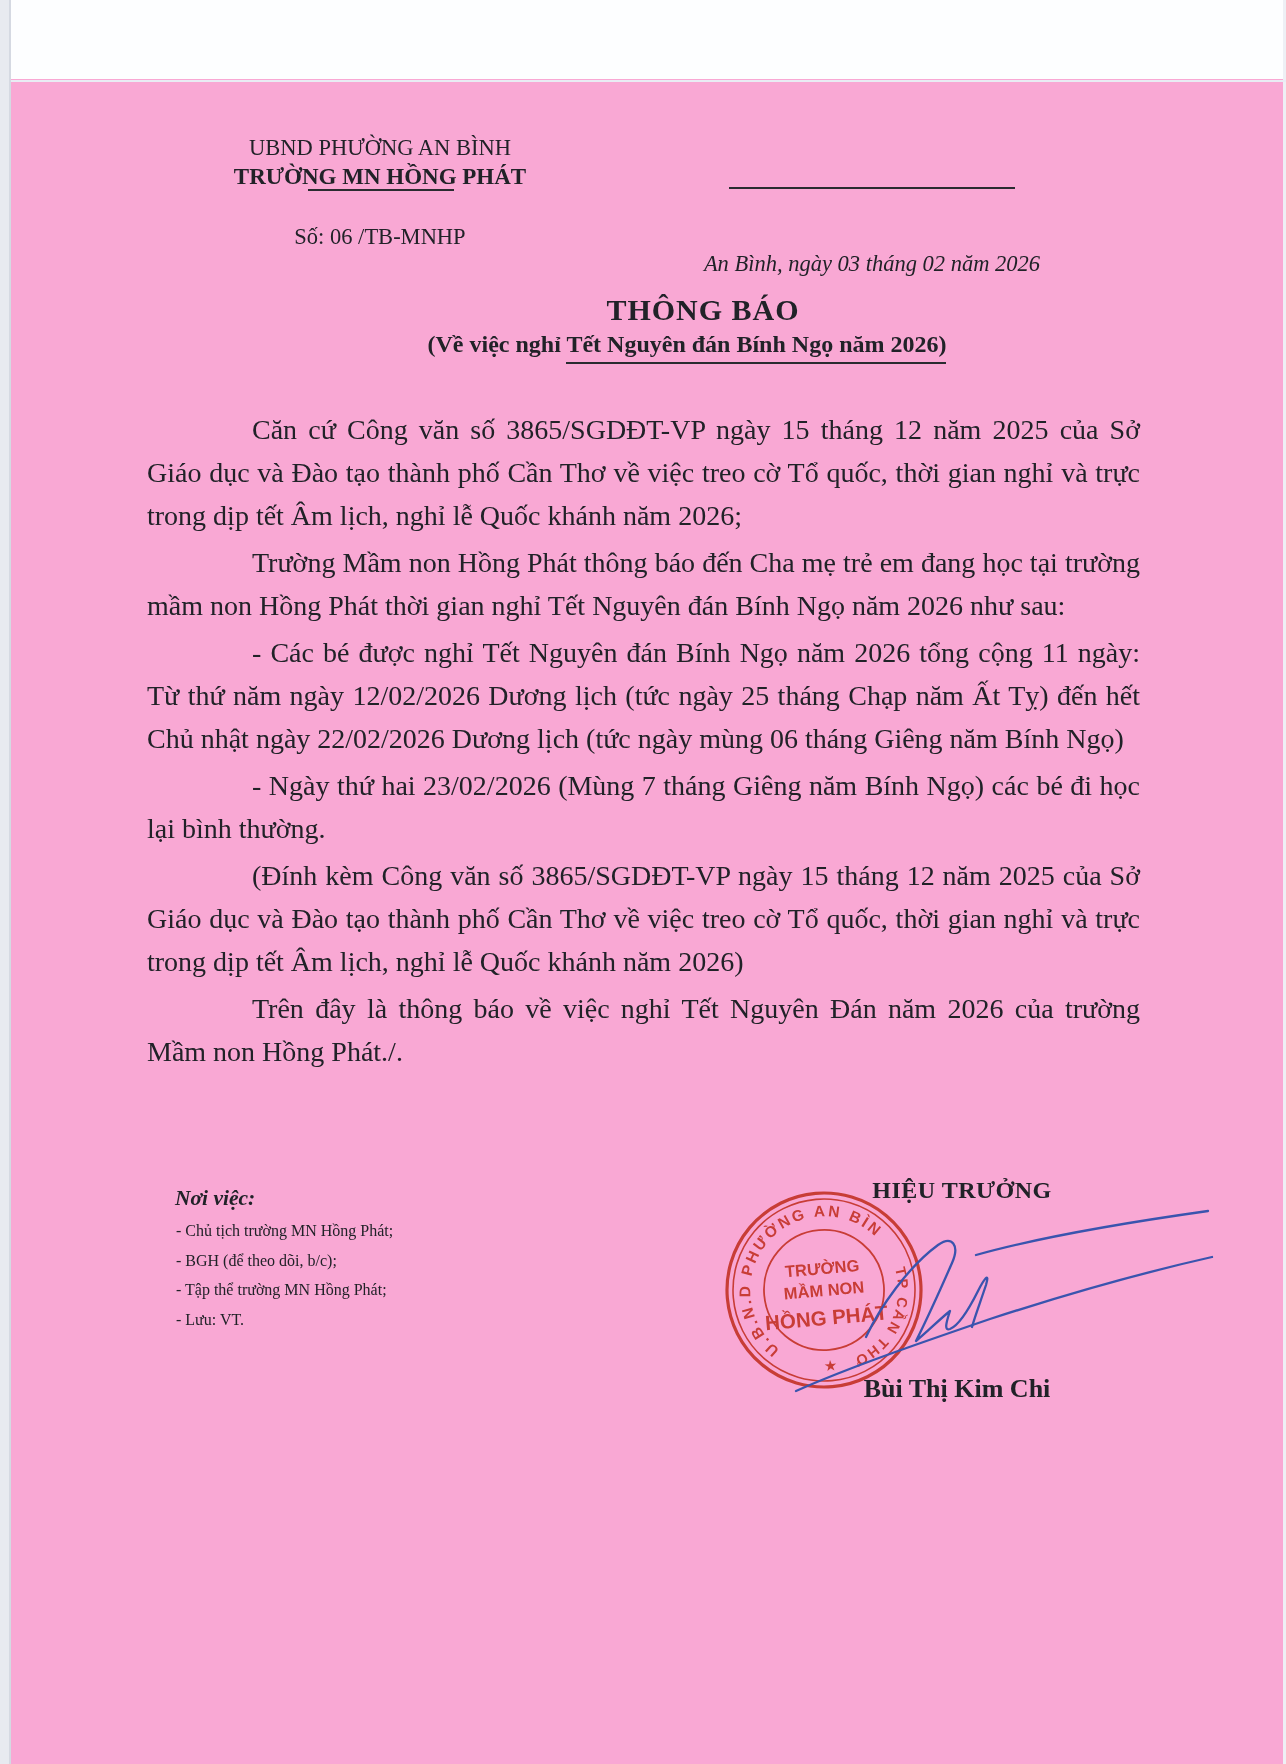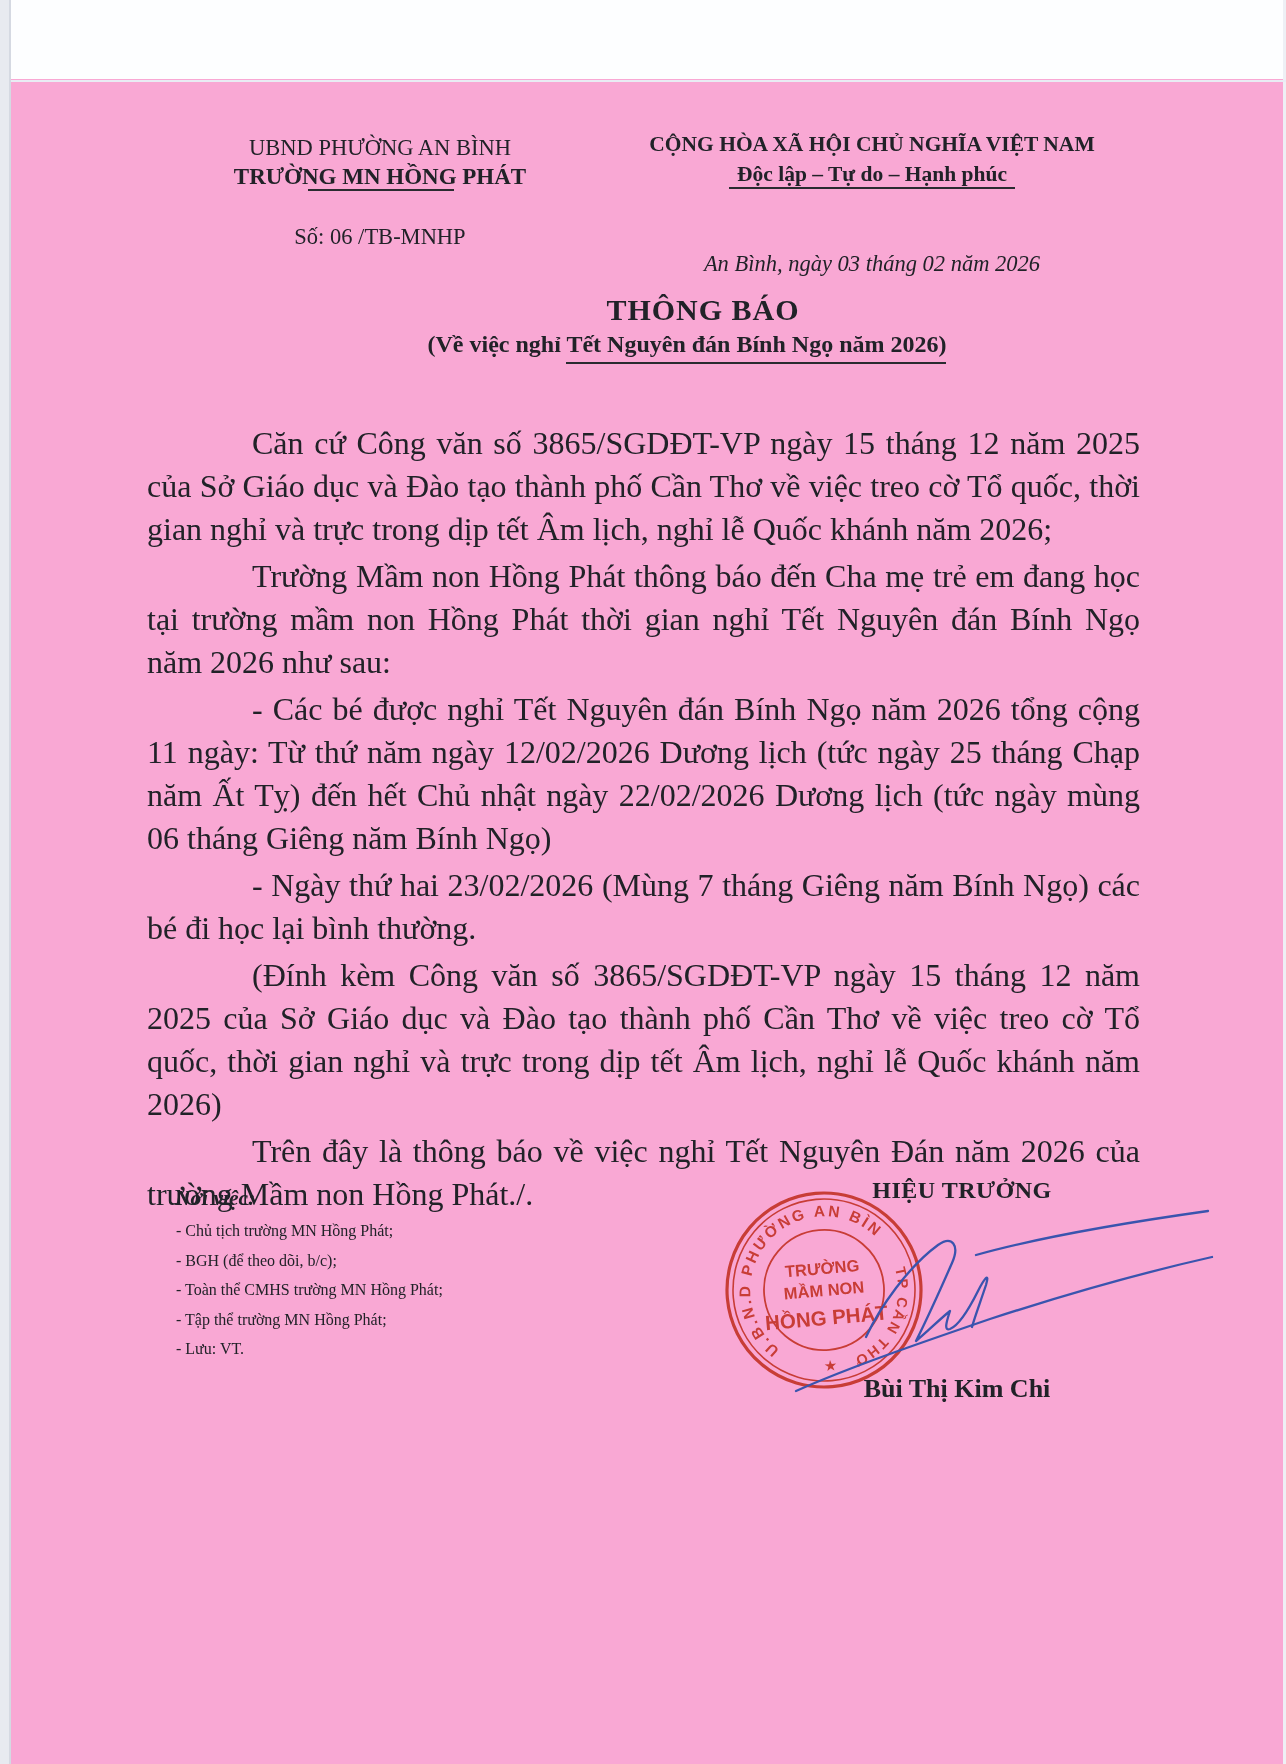--- a/index.html
+++ b/index.html
@@ -26,21 +26,21 @@
   .dateline{left:592px;top:221px;width:560px;text-align:center;font-size:22.5px;font-style:italic;margin-top:30px;}
 
   
   .doc-title{left:0;top:293px;width:1286px;text-align:center;font-size:30px;font-weight:bold;
              letter-spacing:1px;padding-left:120px;box-sizing:border-box;}
   .doc-subtitle{left:0;top:331px;width:1286px;text-align:center;font-size:24px;font-weight:bold;
                 padding-left:88px;box-sizing:border-box;}
   .u-part{border-bottom:2px solid #2a2b30;padding-bottom:5px;}
 
   
-  .body-text{left:147px;top:422px;width:993px;font-size:32px;line-height:43px;text-align:justify;}
+  .body-text{left:147px;top:408px;width:993px;font-size:28px;line-height:43px;text-align:justify;}
   .body-text p{margin:0 0 4px 0;text-indent:105px;}
   .body-text p.att{}
 
   
   .recipients-heading{left:175px;top:1186px;font-size:21.5px;font-weight:bold;font-style:italic;}
   .recipients{left:176px;top:1216px;width:460px;font-size:16px;line-height:29.5px;}
   .role-title{left:812px;top:1177px;width:300px;text-align:center;font-size:24px;font-weight:bold;letter-spacing:.5px;}
   .signer-name{left:807px;top:1374px;width:300px;text-align:center;font-size:26px;font-weight:bold;}
   .stamp-box{left:722px;top:1188px;width:204px;height:204px;transform:rotate(-5deg);opacity:.93;}
   .sig-box{left:780px;top:1195px;width:436px;height:212px;}
@@ -56,44 +56,39 @@
   <div class="edge-strip-right"></div>
   <div class="scan-hline"></div>
 
   <div class="abs col-left">
     <div>UBND PHƯỜNG AN BÌNH</div>
     <div class="hl2">TRƯỜNG MN HỒNG PHÁT</div>
   </div>
   <div class="abs rule rule-left"></div>
   <div class="abs doc-number">Số: 06 /TB-MNHP</div>
 
-  <div class="abs col-right">
-    <div>CỘNG HÒA XÃ HỘI CHỦ NGHĨA VIỆT NAM</div>
-    <div>Độc lập – Tự do – Hạnh phúc</div>
-  </div>
   <div class="abs rule rule-right"></div>
   <div class="abs dateline">An Bình, ngày 03 tháng 02 năm 2026</div>
 
   <div class="abs doc-title">THÔNG BÁO</div>
   <div class="abs doc-subtitle"><span>(Về việc nghỉ </span><span class="u-part">Tết Nguyên đán Bính Ngọ năm 2026)</span></div>
 
   <div class="abs body-text">
     <p>Căn cứ Công văn số 3865/SGDĐT-VP ngày 15 tháng 12 năm 2025 của Sở Giáo dục và Đào tạo thành phố Cần Thơ về việc treo cờ Tổ quốc, thời gian nghỉ và trực trong dịp tết Âm lịch, nghỉ lễ Quốc khánh năm 2026;</p>
     <p>Trường Mầm non Hồng Phát thông báo đến Cha mẹ trẻ em đang học tại trường mầm non Hồng Phát thời gian nghỉ Tết Nguyên đán Bính Ngọ năm 2026 như sau:</p>
     <p>- Các bé được nghỉ Tết Nguyên đán Bính Ngọ năm 2026 tổng cộng 11 ngày: Từ thứ năm ngày 12/02/2026 Dương lịch (tức ngày 25 tháng Chạp năm Ất Tỵ) đến hết Chủ nhật ngày 22/02/2026 Dương lịch (tức ngày mùng 06 tháng Giêng năm Bính Ngọ)</p>
     <p>- Ngày thứ hai 23/02/2026 (Mùng 7 tháng Giêng năm Bính Ngọ) các bé đi học lại bình thường.</p>
     <p class="att">(Đính kèm Công văn số 3865/SGDĐT-VP ngày 15 tháng 12 năm 2025 của Sở Giáo dục và Đào tạo thành phố Cần Thơ về việc treo cờ Tổ quốc, thời gian nghỉ và trực trong dịp tết Âm lịch, nghỉ lễ Quốc khánh năm 2026)</p>
     <p>Trên đây là thông báo về việc nghỉ Tết Nguyên Đán năm 2026 của trường Mầm non Hồng Phát./.</p>
   </div>
 
   <div class="abs recipients-heading">Nơi việc:</div>
   <div class="abs recipients">
     <div>- Chủ tịch trường MN Hồng Phát;</div>
     <div>- BGH (để theo dõi, b/c);</div>
-    <div>- Toàn thể CMHS trường MN Hồng Phát;</div>
     <div>- Tập thể trường MN Hồng Phát;</div>
     <div>- Lưu: VT.</div>
   </div>
 
   <div class="abs role-title">HIỆU TRƯỞNG</div>
 
   <div class="abs stamp-box">
     <svg width="204" height="204" viewBox="0 0 204 204">
       <g fill="none" stroke="#c5352b">
         <circle cx="102" cy="102" r="97" stroke-width="3.2"></circle>

